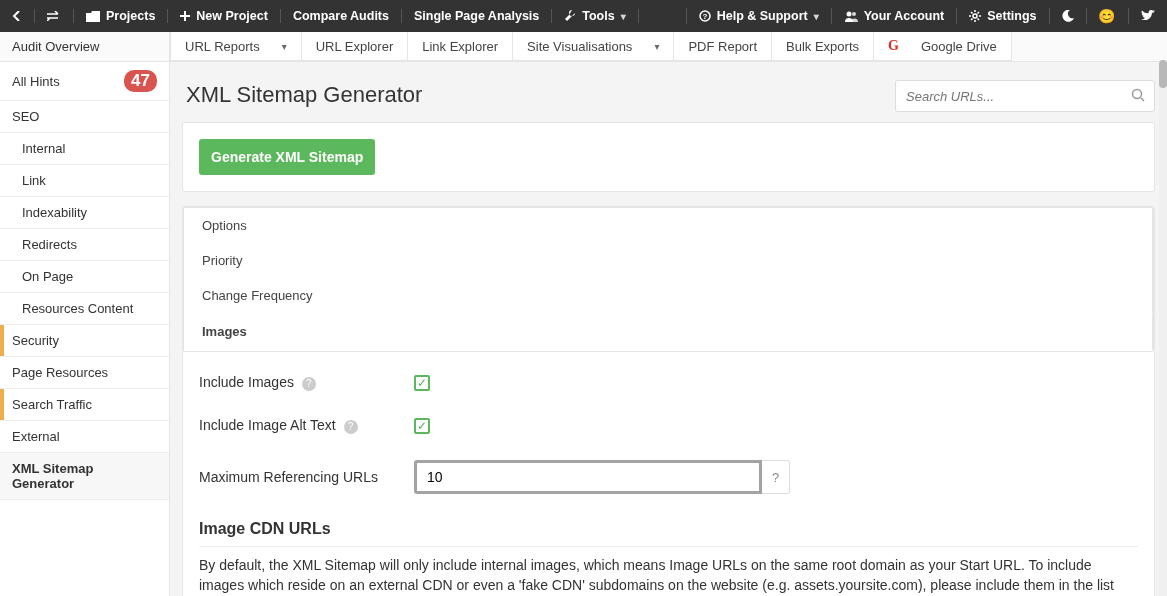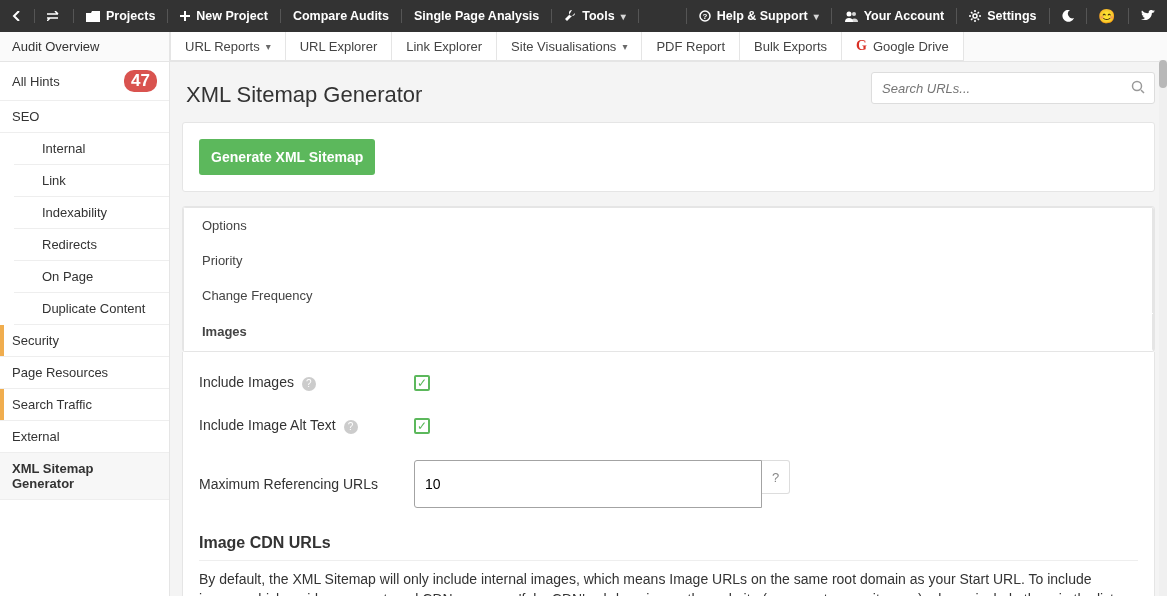--- a/index.html
+++ b/index.html
@@ -12,55 +12,55 @@
   .topbar .item { display: flex; align-items: center; padding: 0 12px; border-right: 1px solid #555; cursor: pointer; font-weight: 600; font-size: 12.5px; white-space: nowrap; }
   .topbar .right .item { border-right: none; border-left: 1px solid #555; }
   .topbar .item .ico { margin-right: 6px; display:inline-flex; }
   .topbar .iconly { padding: 0 12px; }
   .caret { margin-left:6px; font-size:10px; opacity:0.8; }
   
   
   .secondbar { background: #fafafa; border-bottom: 1px solid #e5e5e5; display:flex; height:30px; }
   .audit-ov { width: 170px; padding: 0 12px; display:flex; align-items:center; font-size:13px; color:#333; border-right:1px solid #e5e5e5; }
   .secondbar .tabs { display:flex; }
-  .secondbar .tab { background:#fff; border:1px solid #e5e5e5; border-top:none; margin-left:-1px; padding: 0 14px; display:flex; align-items:center; cursor:pointer; font-size:13px; color:#444; }
+  .secondbar .tab { background:#fff; border:1px solid #e5e5e5; border-top:none; margin-left:-1px; padding: 0 14px; display:flex; align-items:center; cursor:pointer; font-size:13px; color:#444;gap:16px; }
   .secondbar .tab:first-child { margin-left:0; border-left:1px solid #e5e5e5; }
   .gd-icon { color:#d93025; font-weight:700; margin-right:6px; font-family: Georgia, serif; font-size:14px; }
   
   
   .layout { display:flex; }
   .sidebar { width:170px; background:#fff; border-right:1px solid #e5e5e5; }
   .sidebar .row { display:flex; align-items:center; padding:8px 12px; border-bottom:1px solid #eee; cursor:pointer; font-size:13px; color:#333; position:relative; }
-  .sidebar .row.sub { padding-left:28px;margin-left:14px; }
+  .sidebar .row.sub { padding-left:22px; }
   .sidebar .row.accent::before { content:""; position:absolute; left:0; top:0; bottom:0; width:4px; background:#f0ad4e; }
   .sidebar .row.selected { background:#f7f7f7; font-weight:600; }
   .badge { margin-left:auto; background:#d9534f; color:#fff; border-radius:10px; font-size:17px; padding:1px 7px; font-weight:600; }
   
   .main { flex:1; background:#f4f4f4; padding:12px; position:relative; }
   .page-title { font-size:22px; font-weight:400; color:#333; margin:8px 0 14px 4px; }
-  .searchbox { position:absolute; right:12px; top:10px; width:284px; }
+  .searchbox { position:absolute; right:12px; top:18px; width:260px; }
   .searchbox input { width:100%; height:32px; border:1px solid #ddd; border-radius:3px; padding:0 32px 0 10px; font-size:13px; background:#fff; font-style:italic; color:#999; }
   .searchbox .sico { position:absolute; right:10px; top:8px; color:#999; }
   
   .panel { background:#fff; border:1px solid #e5e5e5; border-radius:3px; padding:16px; margin-bottom:14px; }
   .btn-green { background:#5cb85c; color:#fff; border:none; border-radius:3px; padding:10px 12px; font-size:14px; font-weight:600; cursor:pointer; }
   
   .subtabs { display:flex; background:#fff; border:1px solid #e5e5e5; border-bottom:none; border-radius:3px 3px 0 0;flex-direction:column; }
   .subtabs .st { padding:10px 18px; border-right:1px solid #e5e5e5; cursor:pointer; font-size:13px; color:#444; }
   .subtabs .st.active { background:#fff; border-bottom:2px solid #fff; font-weight:600; position:relative; top:1px; }
   .subtabs .st:not(.active) { background:#fff; }
   .subtabs-wrap { background:#fff; border:1px solid #e5e5e5; border-radius:3px; }
   
   .formarea { background:#fff; border:1px solid #e5e5e5; border-top:none; padding:22px 16px 30px 16px; border-radius:0 0 3px 3px; }
   .form-row { display:flex; align-items:center; margin-bottom:26px; }
   .form-row .lbl { width:215px; font-size:14px; color:#333; }
   .help { display:inline-block; width:14px; height:14px; border-radius:50%; background:#ccc; color:#fff; font-size:10px; text-align:center; line-height:14px; margin-left:4px; }
   .chk { width:16px; height:16px; border:2px solid #5cb85c; border-radius:2px; display:flex; align-items:center; justify-content:center; color:#5cb85c; font-size:12px; cursor:pointer; }
   .numwrap { display:flex; }
-  .numwrap input { width:348px; height:48px; border:1px solid #a3a3a3; border-radius:3px 0 0 3px; padding:0 10px; font-size:14px; }
+  .numwrap input { width:348px; height:34px; border:3px solid #a3a3a3; border-radius:3px 0 0 3px; padding:0 10px; font-size:14px; }
   .numwrap .q { width:28px; height:34px; border:1px solid #ddd; border-left:none; border-radius:0 3px 3px 0; display:flex; align-items:center; justify-content:center; color:#888; cursor:pointer; }
   
   .section-h { font-size:16px; color:#333; margin:10px 0 8px 0; padding-bottom:8px; border-bottom:1px solid #eee; }
   .section-p { font-size:14px; color:#333; line-height:1.45; margin-bottom:10px; }
   .cdn-ta { width:100%; min-height:70px; border:1px solid #66afe9; border-radius:3px; padding:8px; font-size:13px; outline:none; box-shadow:0 0 4px rgba(102,175,233,0.5); }
   
   .scrolltrack { position:fixed; right:0; top:60px; bottom:0; width:8px; background:#f0f0f0; }
   .scrollthumb { position:absolute; right:0; top:0; width:8px; height:28px; background:#b8b8b8; border-radius:4px; }
   
   svg { display:block; }
@@ -209,21 +209,21 @@
     <div class="row sub">
         <span>Indexability</span>
       </div>
     <div class="row sub">
         <span>Redirects</span>
       </div>
     <div class="row sub">
         <span>On Page</span>
       </div>
     <div class="row sub">
-        <span>Duplicate Content</span>
+        <span>Resources Content</span>
       </div>
     <div class="row accent">
         <span>Security</span>
       </div>
     <div class="row">
         <span>Page Resources</span>
       </div>
     <div class="row accent">
         <span>Search Traffic</span>
       </div>

